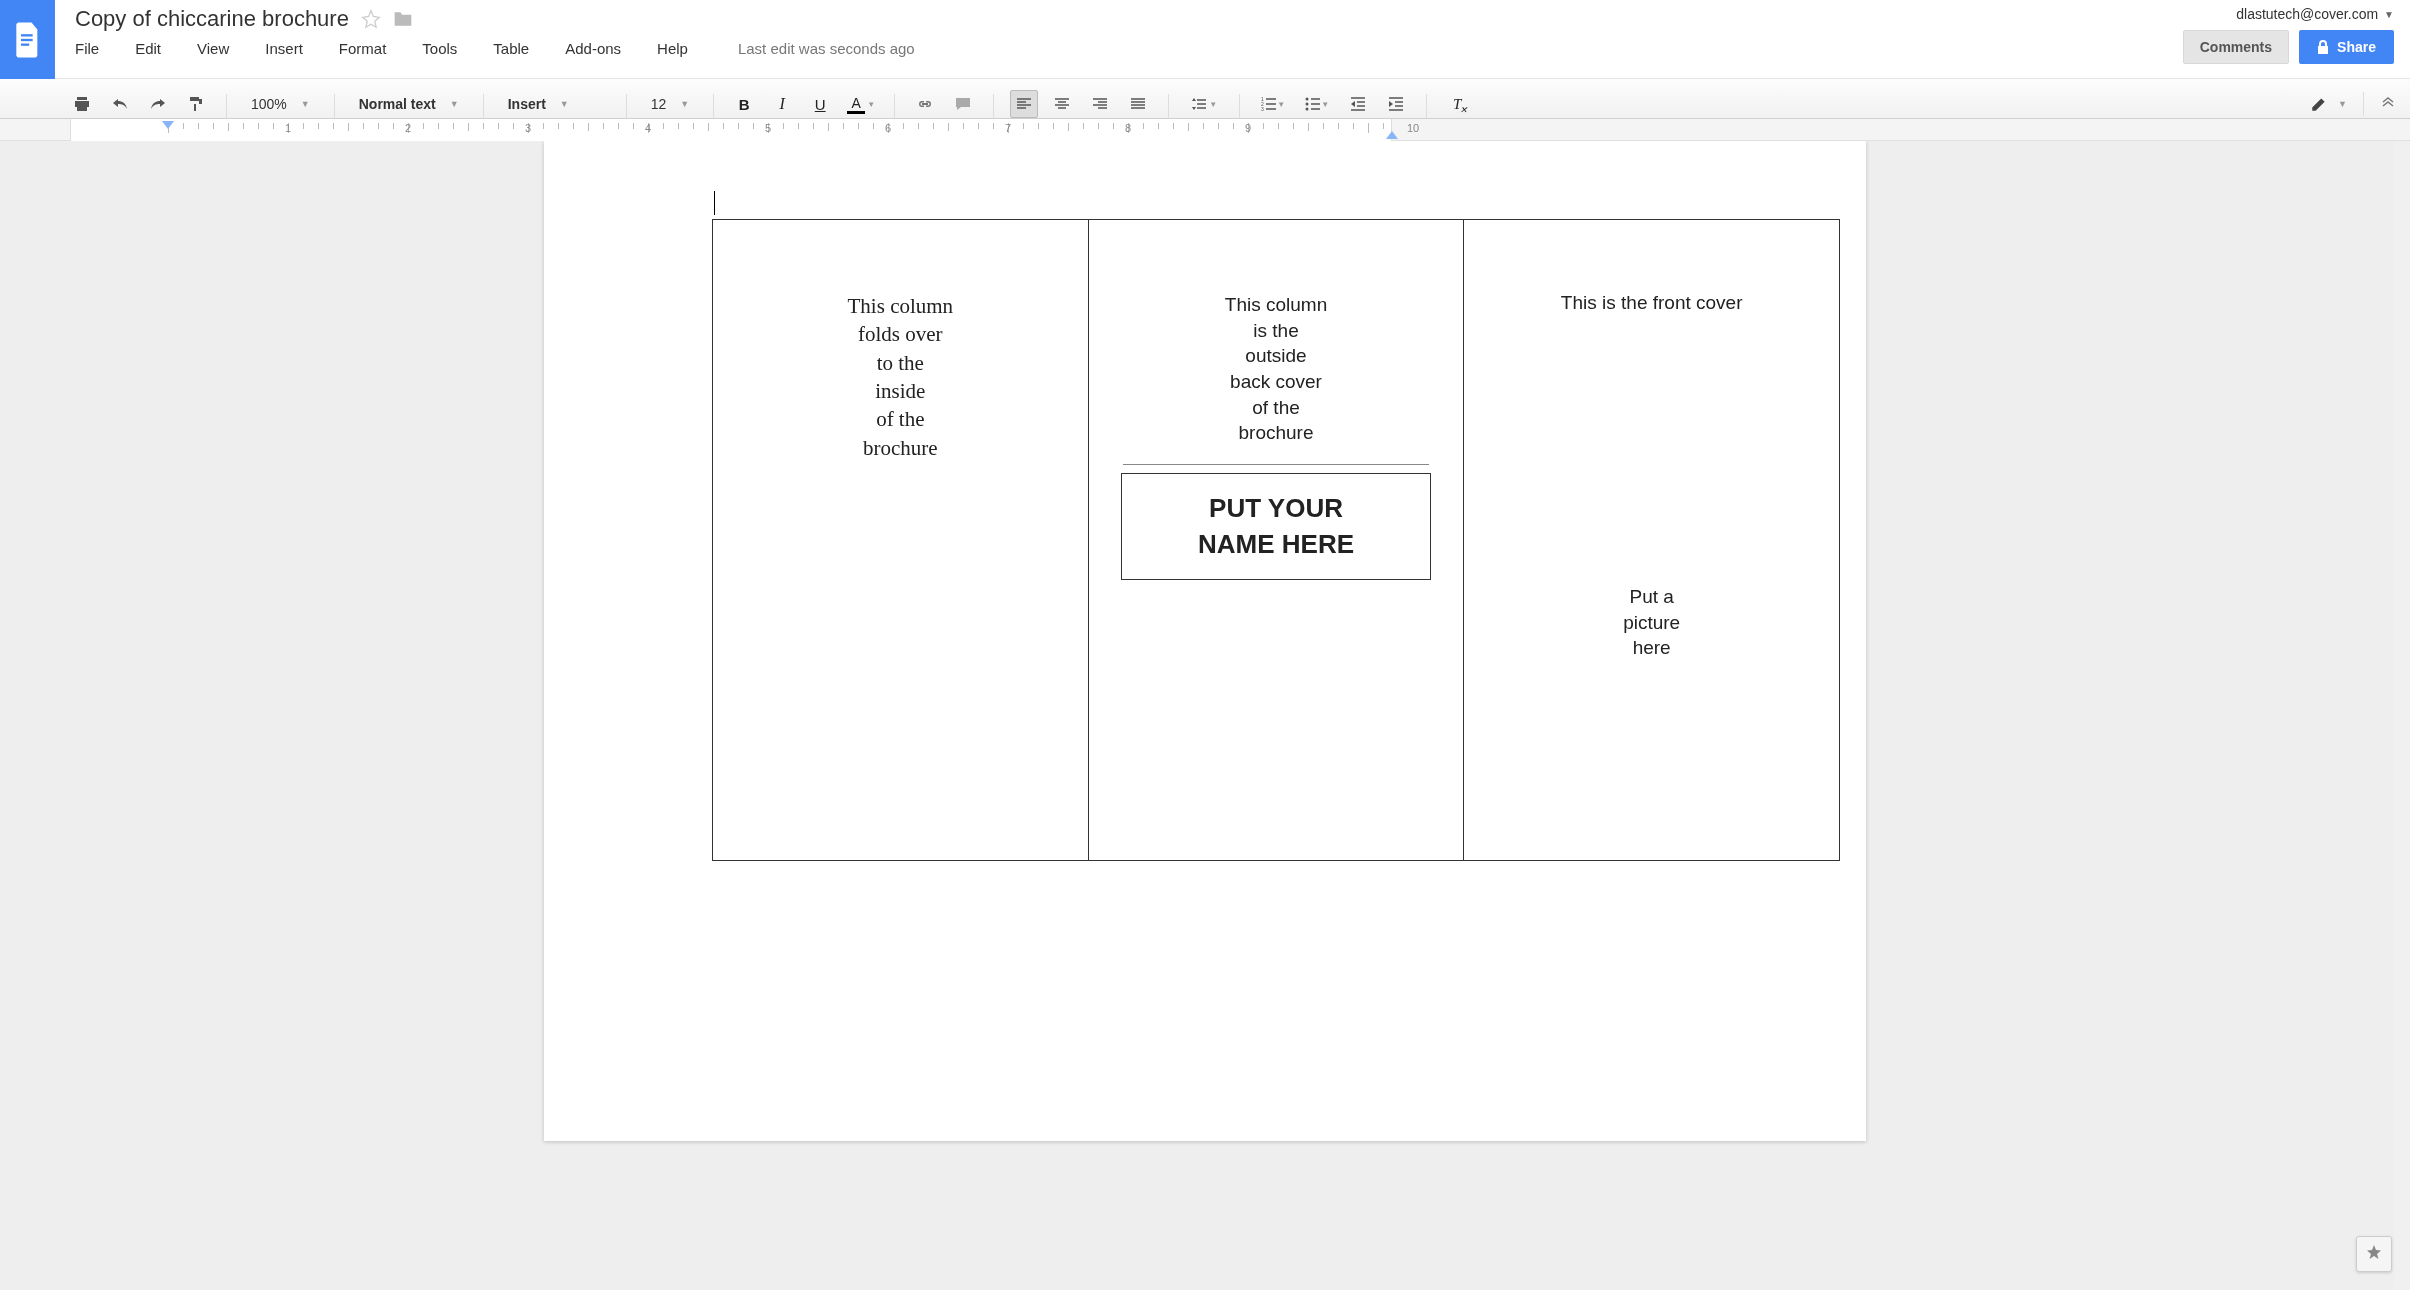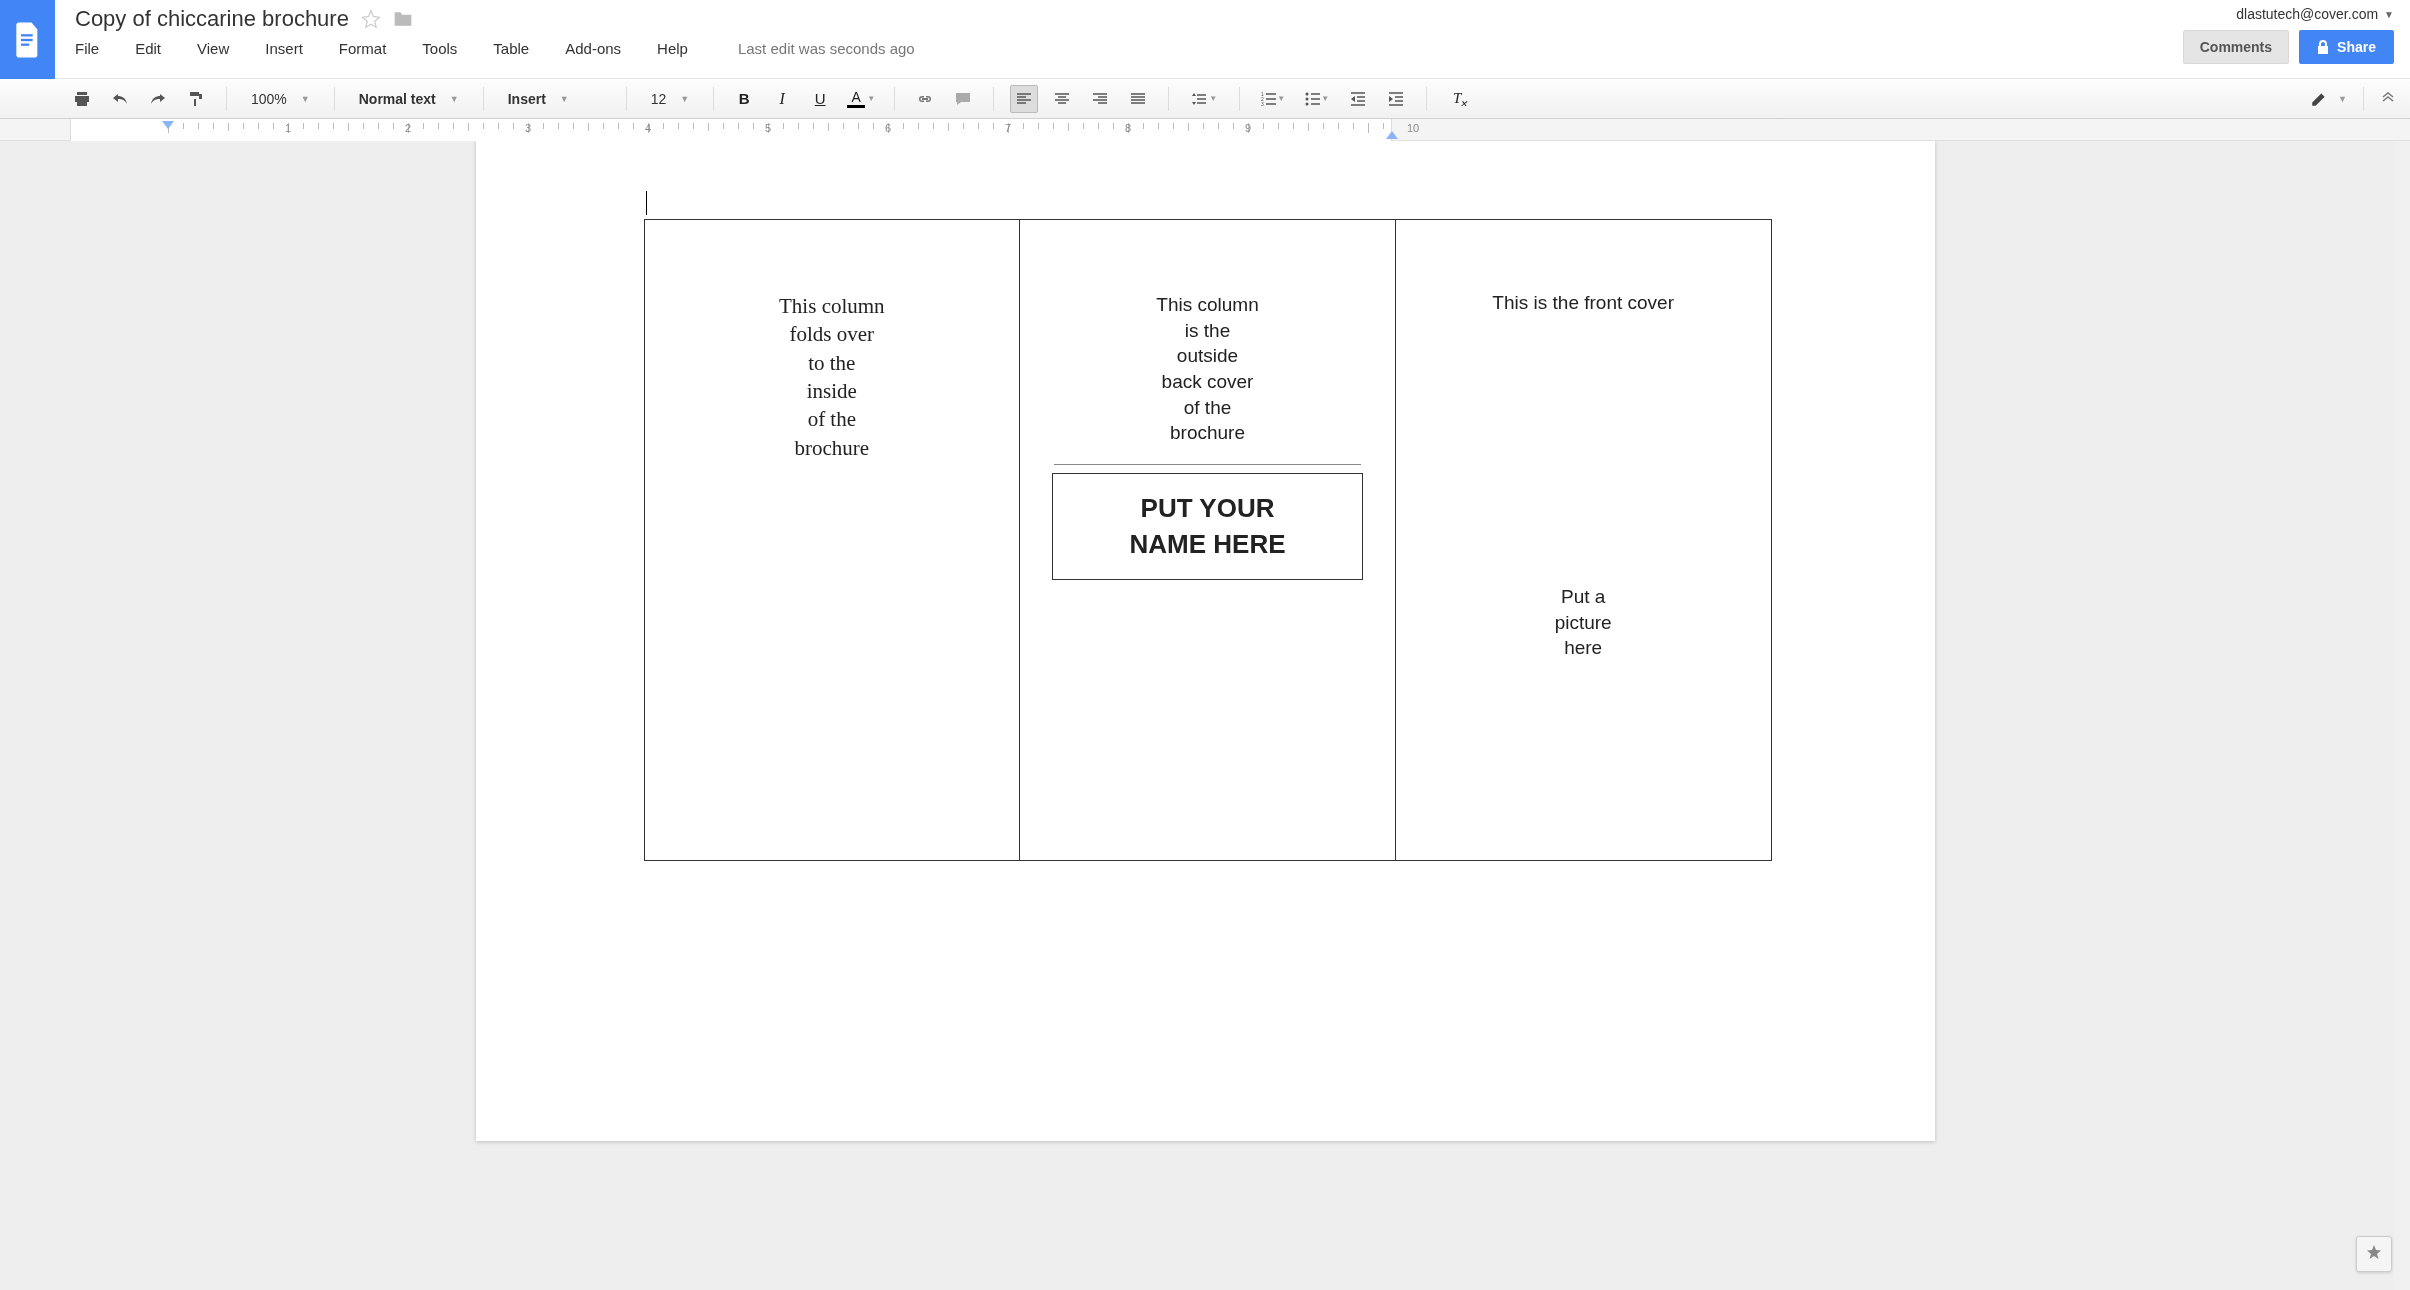--- a/index.html
+++ b/index.html
@@ -19,21 +19,21 @@
 .last-edit { color: #777; margin-left: 14px; }
 .right-header { margin-left: auto; display: flex; flex-direction: column; align-items: flex-end; padding: 6px 16px 0 0; gap: 8px; }
 .user-email { font-size: 14px; color: #333; display: flex; align-items: center; gap: 6px; cursor: pointer; }
 .user-email .tri { font-size: 10px; color: #666; }
 .btn-row { display: flex; gap: 10px; }
 .comments-btn { background: #e5e5e5; border: 1px solid #d8d8d8; border-radius: 2px; padding: 8px 16px; font-size: 14px; font-weight: bold; color: #555; cursor: pointer; }
 .share-btn { background: #4285f4; color: #fff; border: none; border-radius: 2px; padding: 8px 18px; font-size: 14px; font-weight: bold; display: flex; align-items: center; gap: 8px; cursor: pointer; }
 .lock { width: 12px; height: 14px; }
 
 
-.toolbar { height: 40px; background: linear-gradient(#fdfdfd, #f1f1f1); border-bottom: 1px solid #d0d0d0; display: flex; align-items: center; padding: 0 8px 0 68px; gap: 10px; }
+.toolbar { height: 40px; background: linear-gradient(#fdfdfd, #f1f1f1); border-bottom: 1px solid #d0d0d0; display: flex; align-items: flex-end; padding: 0 8px 0 68px; gap: 10px; }
 .tbtn { width: 28px; height: 28px; display: flex; align-items: center; justify-content: center; cursor: pointer; border-radius: 2px; }
 .sep { width: 1px; height: 24px; background: #ddd; margin: 0 6px; }
 .dd { display: flex; align-items: center; gap: 8px; padding: 0 8px; height: 28px; cursor: pointer; font-size: 14px; color: #333; }
 .dd .tri { font-size: 9px; color: #999; margin-left: 6px; }
 .dd.bold { font-weight: bold; }
 .tbtn.active { background: #ddd; border: 1px solid #bbb; }
 .tbtn svg { width: 16px; height: 16px; }
 .toolbar-right { margin-left: auto; display: flex; align-items: center; gap: 4px; }
 .pencil-dd { display:flex; align-items:center; gap:10px; cursor:pointer; padding:0 6px; }
 
@@ -43,21 +43,21 @@
 .ruler { flex:1; position: relative; height: 22px; font-size: 11px; color: #888; }
 .ruler .page-area { position:absolute; left:0; height:22px; background:#fff; border-left:1px solid #ddd; border-right:1px solid #ddd; }
 .ruler .tick { position:absolute; top:4px; width:1px; height:6px; background:#bbb; }
 .ruler .tick.major { height:10px; }
 .ruler .num { position:absolute; top:3px; transform:translateX(-50%); }
 .indent-down { position:absolute; top:0; transform:translateX(-50%); }
 .indent-up { position:absolute; bottom:0; transform:translateX(-50%); }
 
 
 .canvas-area { position: absolute; top: 141px; bottom: 0; left: 0; right: 0; background: #eee; overflow: auto; }
-.page { width: 1459px; margin: 0 auto 40px auto; background: #fff; box-shadow: 0 1px 4px rgba(0,0,0,0.2); min-height: 1000px; position: relative; padding-top: 78px; }
+.page { width: 1322px; margin: 0 auto 40px auto; background: #fff; box-shadow: 0 1px 4px rgba(0,0,0,0.2); min-height: 1000px; position: relative; padding-top: 78px; }
 .cursor-caret { position:absolute; left:170px; top:50px; width:1px; height:24px; background:#000; }
 .brochure { width: 1128px; margin-left: 168px; border: 1px solid #333; display: flex; }
 .col { flex: 1; min-height: 640px; border-right: 1px solid #333; text-align: center; padding: 72px 28px 20px 28px; font-size: 19px; }
 .col:last-child { border-right: none; }
 .col1 { font-family: Georgia, 'Times New Roman', serif; font-size: 21px; line-height: 1.35; }
 .col2 { font-family: Arial, sans-serif; }
 .col2 .desc { line-height: 1.35; }
 .hr { border-top: 1px solid #888; margin: 18px 6px 8px 6px; }
 .namebox { border: 1px solid #333; margin: 0 4px; padding: 16px 10px; font-weight: bold; font-size: 26px; line-height: 1.4; }
 .col3 { font-family: Liberation Sans, sans-serif; }

